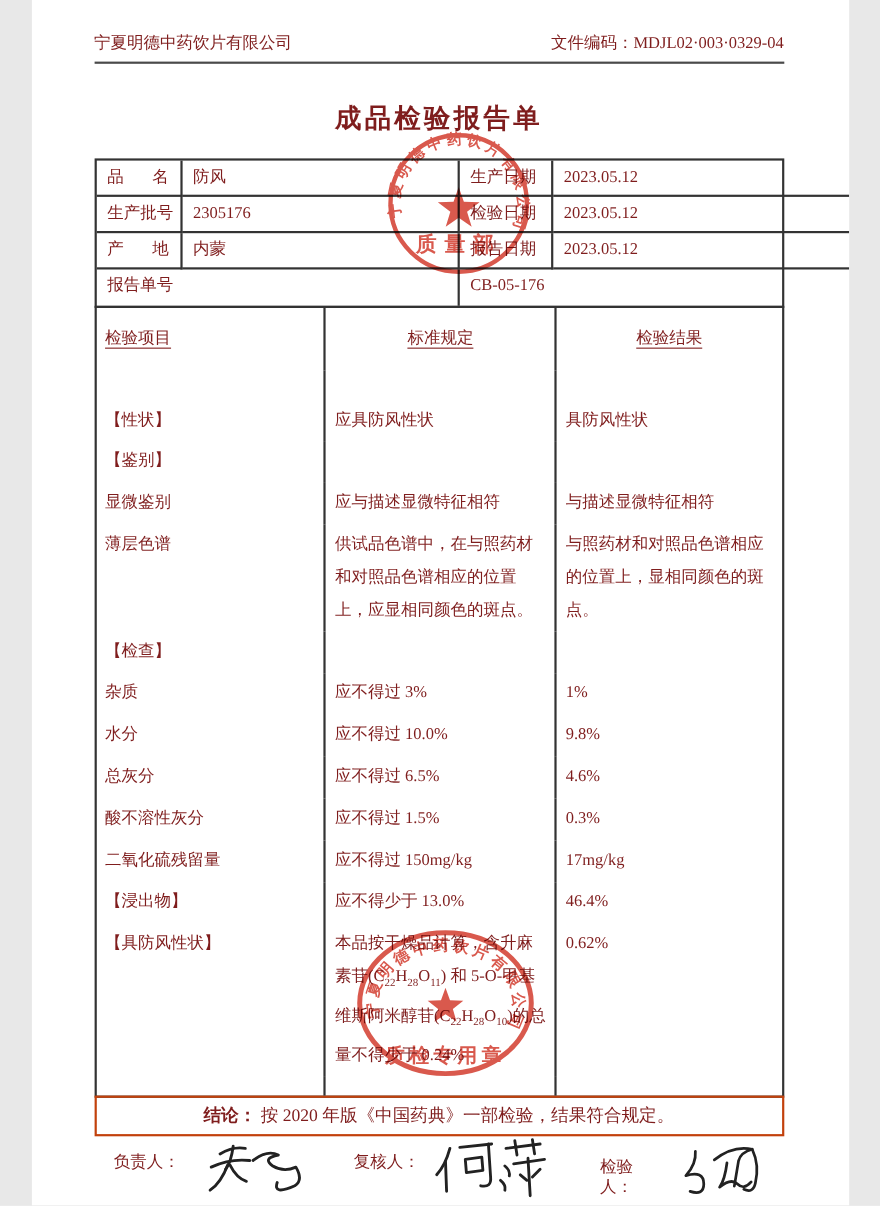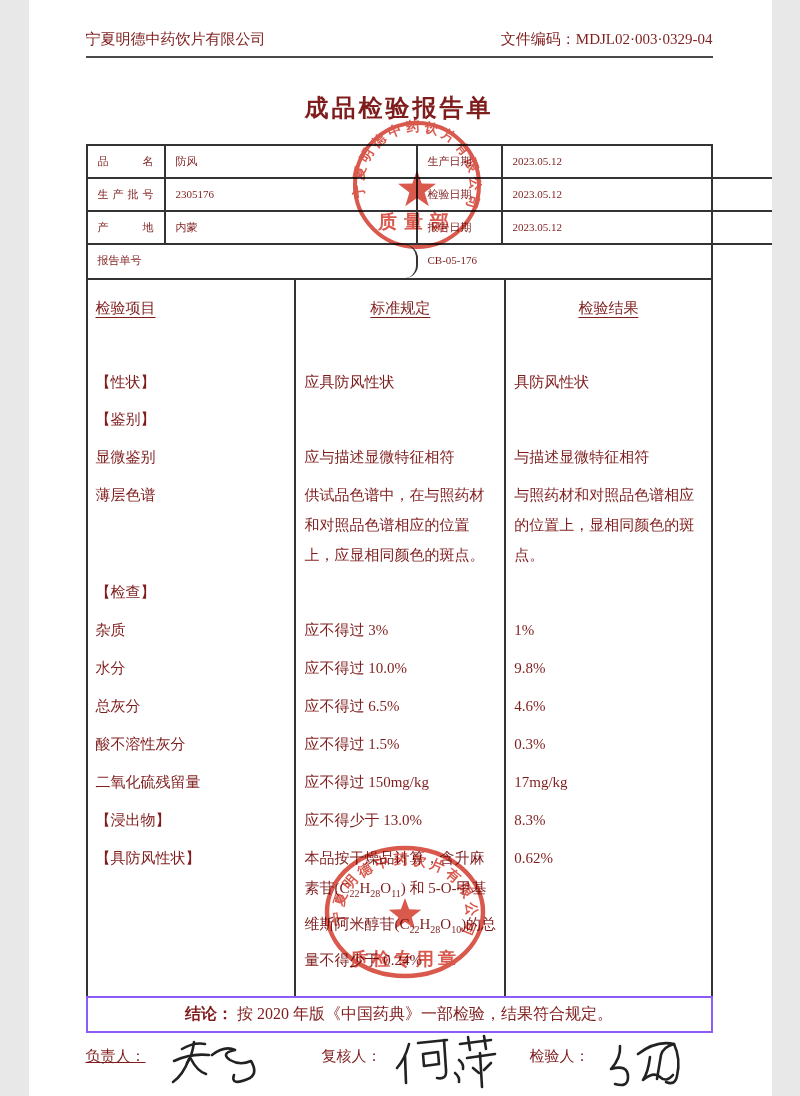--- a/index.html
+++ b/index.html
@@ -32,32 +32,32 @@
     line-height:40px;
   }
 
   
   .info-table {
     margin-top:16px;
     display:grid;
     grid-template-columns:78px 252px 85px 269px;
     grid-auto-rows:33px;
     border:2px solid #333;
-    font-size:11px;
+    font-size:15px;
   }
   .info-table .cell {
     border-right:2px solid #333;
     border-bottom:2px solid #333;
     padding:0 10px;
     display:block;
     line-height:31px;
     white-space:nowrap; overflow:hidden;
   }
   .info-table .cell.last-col { border-right:none; }
-  .info-table .cell.last-row { border-bottom:none;border-radius:13px; }
+  .info-table .cell.last-row { border-bottom:none; }
   .info-table .jlabel { text-align:justify; text-align-last:justify; }
   .info-table .span2a { grid-column:1 / 3; }
   .info-table .span2b { grid-column:3 / 5; }
 
   
   .main-table {
     margin-top:-2px;
     border:2px solid #333;
     height:720px;
     display:flex; flex-direction:column;
@@ -72,21 +72,21 @@
   .mrow.header .c2, .mrow.header .c3 { text-align:center; }
   .mrow.header u { text-underline-offset:4px; }
   .mrow.first .c { padding-top:30px; }
   .mrow.body .c { min-height:38px; }
   .mrow.filler { flex:1 1 auto; }
   sub { font-size:10px; }
 
   
   .conclusion-row {
     margin-top:-2px;
-    border:2px solid #8b5cf6;
+    border:2px solid #c2410c;
     height:37px;
     display:flex; align-items:center; justify-content:center;
     font-size:16px;
   }
   .conclusion-row b { margin-right:4px; }
 
   
   .sign-row { position:relative; height:60px; margin-top:6px; font-size:15px; }
   .sign-item { position:absolute; top:8px; display:flex; align-items:flex-start; }
   .sign-item svg { margin:-14px 0 0 10px; }
@@ -183,42 +183,42 @@
             <div class="c c3">0.3%</div>
           </div>
           <div class="mrow body">
             <div class="c c1">二氧化硫残留量</div>
             <div class="c c2">应不得过 150mg/kg</div>
             <div class="c c3">17mg/kg</div>
           </div>
           <div class="mrow body">
             <div class="c c1">【浸出物】</div>
             <div class="c c2">应不得少于 13.0%</div>
-            <div class="c c3">8.3%</div>
+            <div class="c c3">46.4%</div>
           </div>
           <div class="mrow body">
             <div class="c c1">【具防风性状】</div>
             <div class="c c2">本品按干燥品计算，含升麻素苷(C<sub>22</sub>H<sub>28</sub>O<sub>11</sub>) 和 5-O-甲基维斯阿米醇苷(C<sub>22</sub>H<sub>28</sub>O<sub>10</sub>)的总量不得少于 0.24%</div>
             <div class="c c3">0.62%</div>
           </div>
           <div class="mrow filler">
             <div class="c c1"></div>
             <div class="c c2"></div>
             <div class="c c3"></div>
           </div>
         </div>
     </div>
 
     <div class="conclusion-row">
       <b>结论：</b>
       <span>按 2020 年版《中国药典》一部检验，结果符合规定。</span>
     </div>
 
     <div class="sign-row">
-      <div class="sign-item" style="left:0px;text-decoration:underline;">
+      <div class="sign-item" style="left:18px;">
         <span>负责人：</span>
         <svg width="104" height="58" viewBox="0 0 104 58">
           <g class="sig-stroke">
             <path d="M26,16 q12,-7 23,-5"></path>
             <path d="M38,9 q-2,15 -7,21"></path>
             <path d="M18,28 q17,-8 35,-6"></path>
             <path d="M33,26 q-6,16 -16,23"></path>
             <path d="M35,26 q6,12 15,15"></path>
             <path d="M56,22 q13,-10 23,-5 q-15,3 -5,10 q10,6 21,1 q7,12 -1,17 q-20,9 -16,-3"></path>
           </g>
@@ -238,21 +238,21 @@
             <path d="M92,3 l2,13"></path>
             <path d="M67,27 q5,4 4,9"></path>
             <path d="M63,40 q5,4 4,9"></path>
             <path d="M75,25 l28,-4"></path>
             <path d="M81,35 l6,5"></path>
             <path d="M99,30 l-7,7"></path>
             <path d="M88,20 l2,34"></path>
           </g>
         </svg>
       </div>
-      <div class="sign-item" style="left:444px;">
+      <div class="sign-item" style="left:460px;align-items:center;">
         <span>检验人：</span>
         <svg width="104" height="60" viewBox="0 0 104 60">
           <g class="sig-stroke">
             <path d="M20,13 q1,12 -9,23 q17,-5 17,8 q0,11 -13,7"></path>
             <path d="M38,21 q18,-14 36,-10 q-11,3 -13,11 l-4,24"></path>
             <path d="M50,24 q-2,16 -7,23 q11,-9 17,-3 q6,6 13,-2"></path>
             <path d="M74,11 q7,15 3,32 q-2,10 -11,6"></path>
           </g>
         </svg>
       </div>

